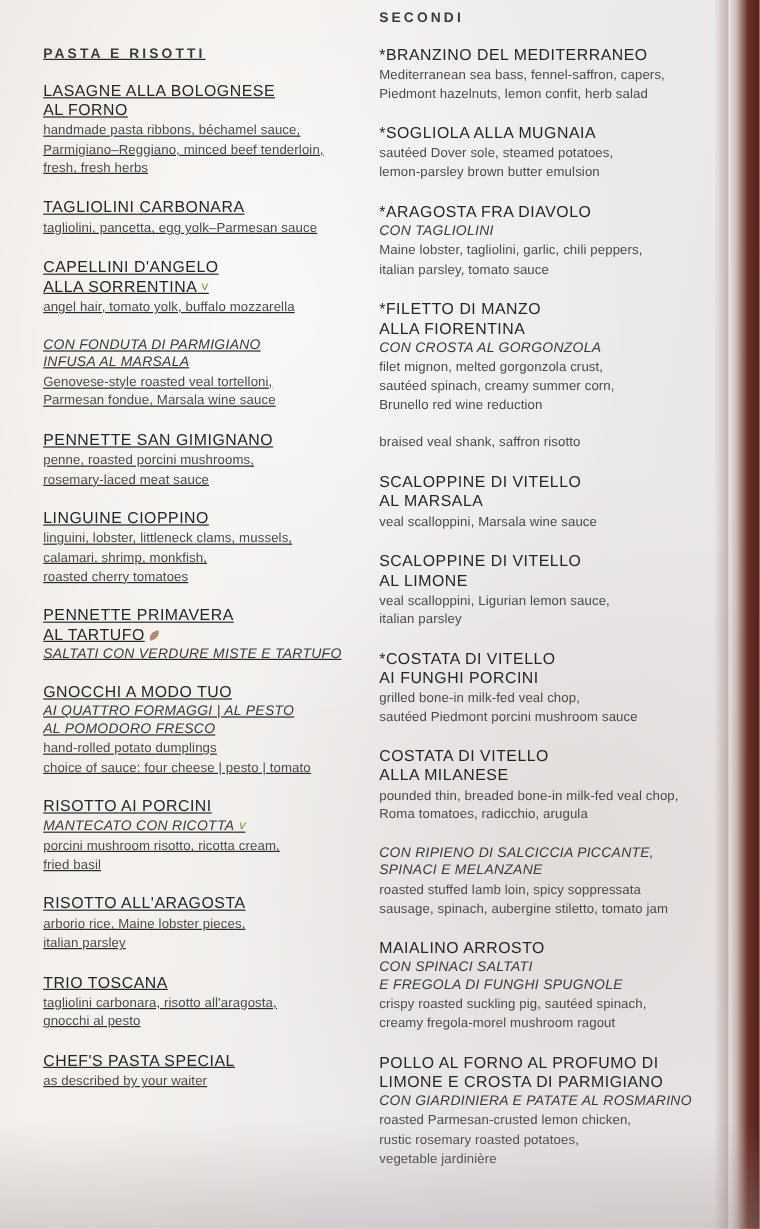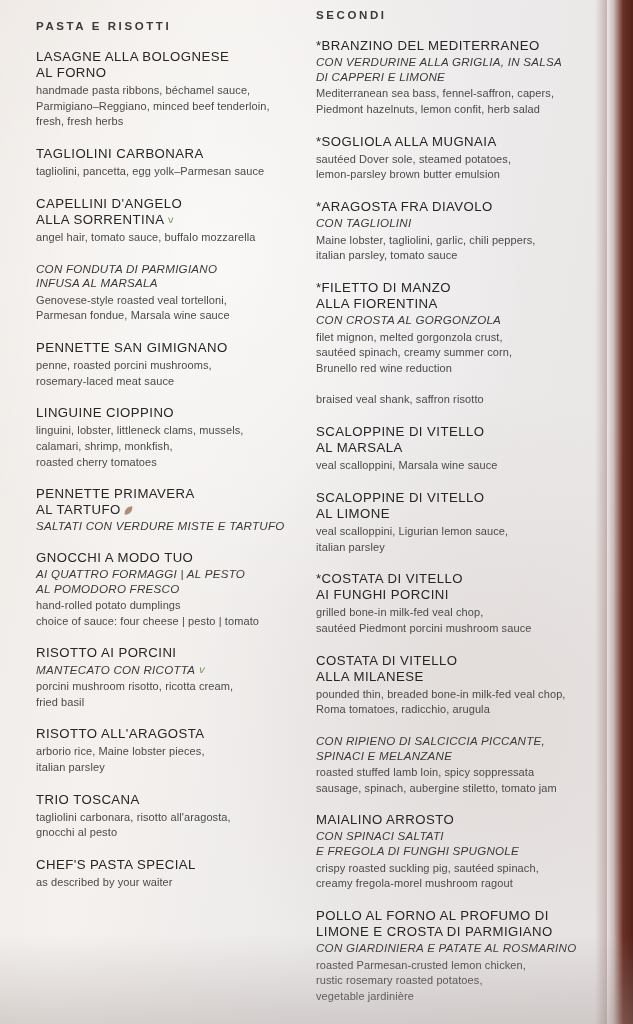--- a/index.html
+++ b/index.html
@@ -52,21 +52,22 @@
     top: 0; left: 0;
     width: 607px;
     height: 1024px;
     display: flex;
   }
   .col {
     box-sizing: border-box;
   }
   .col-left {
     width: 300px;
-    padding: 20px 14px 0 36px;
+    padding: 39px 14px 0 36px;
+    text-decoration: underline;
   }
   .col-right {
     width: 307px;
     padding: 9px 10px 0 16px;
   }
   .section-head {
     font-size: 11.5px;
     letter-spacing: 2.6px;
     font-weight: bold;
     color: #3a3a3a;
@@ -125,21 +126,21 @@
           <div class="item">
             <div class="item-name"><span>LASAGNE ALLA BOLOGNESE</span><br><span>AL FORNO</span></div>
             <div class="item-desc">handmade pasta ribbons, béchamel sauce,<br>Parmigiano–Reggiano, minced beef tenderloin,<br>fresh, fresh herbs</div>
           </div>
           <div class="item">
             <div class="item-name"><span>TAGLIOLINI CARBONARA</span></div>
             <div class="item-desc">tagliolini, pancetta, egg yolk–Parmesan sauce</div>
           </div>
           <div class="item">
             <div class="item-name"><span>CAPELLINI D'ANGELO</span><br><span>ALLA SORRENTINA</span><span class="veg"> ⅴ</span></div>
-            <div class="item-desc">angel hair, tomato sauce, buffalo mozzarella</div>
+            <div class="item-desc">angel hair, tomato yolk, buffalo mozzarella</div>
           </div>
           <div class="item">
             <div class="item-sub"><span>CON FONDUTA DI PARMIGIANO</span><br><span>INFUSA AL MARSALA</span></div>
             <div class="item-desc">Genovese-style roasted veal tortelloni,<br>Parmesan fondue, Marsala wine sauce</div>
           </div>
           <div class="item">
             <div class="item-name"><span>PENNETTE SAN GIMIGNANO</span></div>
             <div class="item-desc">penne, roasted porcini mushrooms,<br>rosemary-laced meat sauce</div>
           </div>
           <div class="item">
@@ -173,21 +174,20 @@
             <div class="item-desc">as described by your waiter</div>
           </div>
         </div>
     </div>
 
     <div class="col col-right">
       <div class="section-head">SECONDI</div>
       <div id="right-items">
           <div class="item">
             <div class="item-name"><span>*BRANZINO DEL MEDITERRANEO</span></div>
-            <div class="item-sub"><span>CON VERDURINE ALLA GRIGLIA, IN SALSA</span><br><span>DI CAPPERI E LIMONE</span></div>
             <div class="item-desc">Mediterranean sea bass, fennel-saffron, capers,<br>Piedmont hazelnuts, lemon confit, herb salad</div>
           </div>
           <div class="item">
             <div class="item-name"><span>*SOGLIOLA ALLA MUGNAIA</span></div>
             <div class="item-desc">sautéed Dover sole, steamed potatoes,<br>lemon-parsley brown butter emulsion</div>
           </div>
           <div class="item">
             <div class="item-name"><span>*ARAGOSTA FRA DIAVOLO</span></div>
             <div class="item-sub"><span>CON TAGLIOLINI</span></div>
             <div class="item-desc">Maine lobster, tagliolini, garlic, chili peppers,<br>italian parsley, tomato sauce</div>

